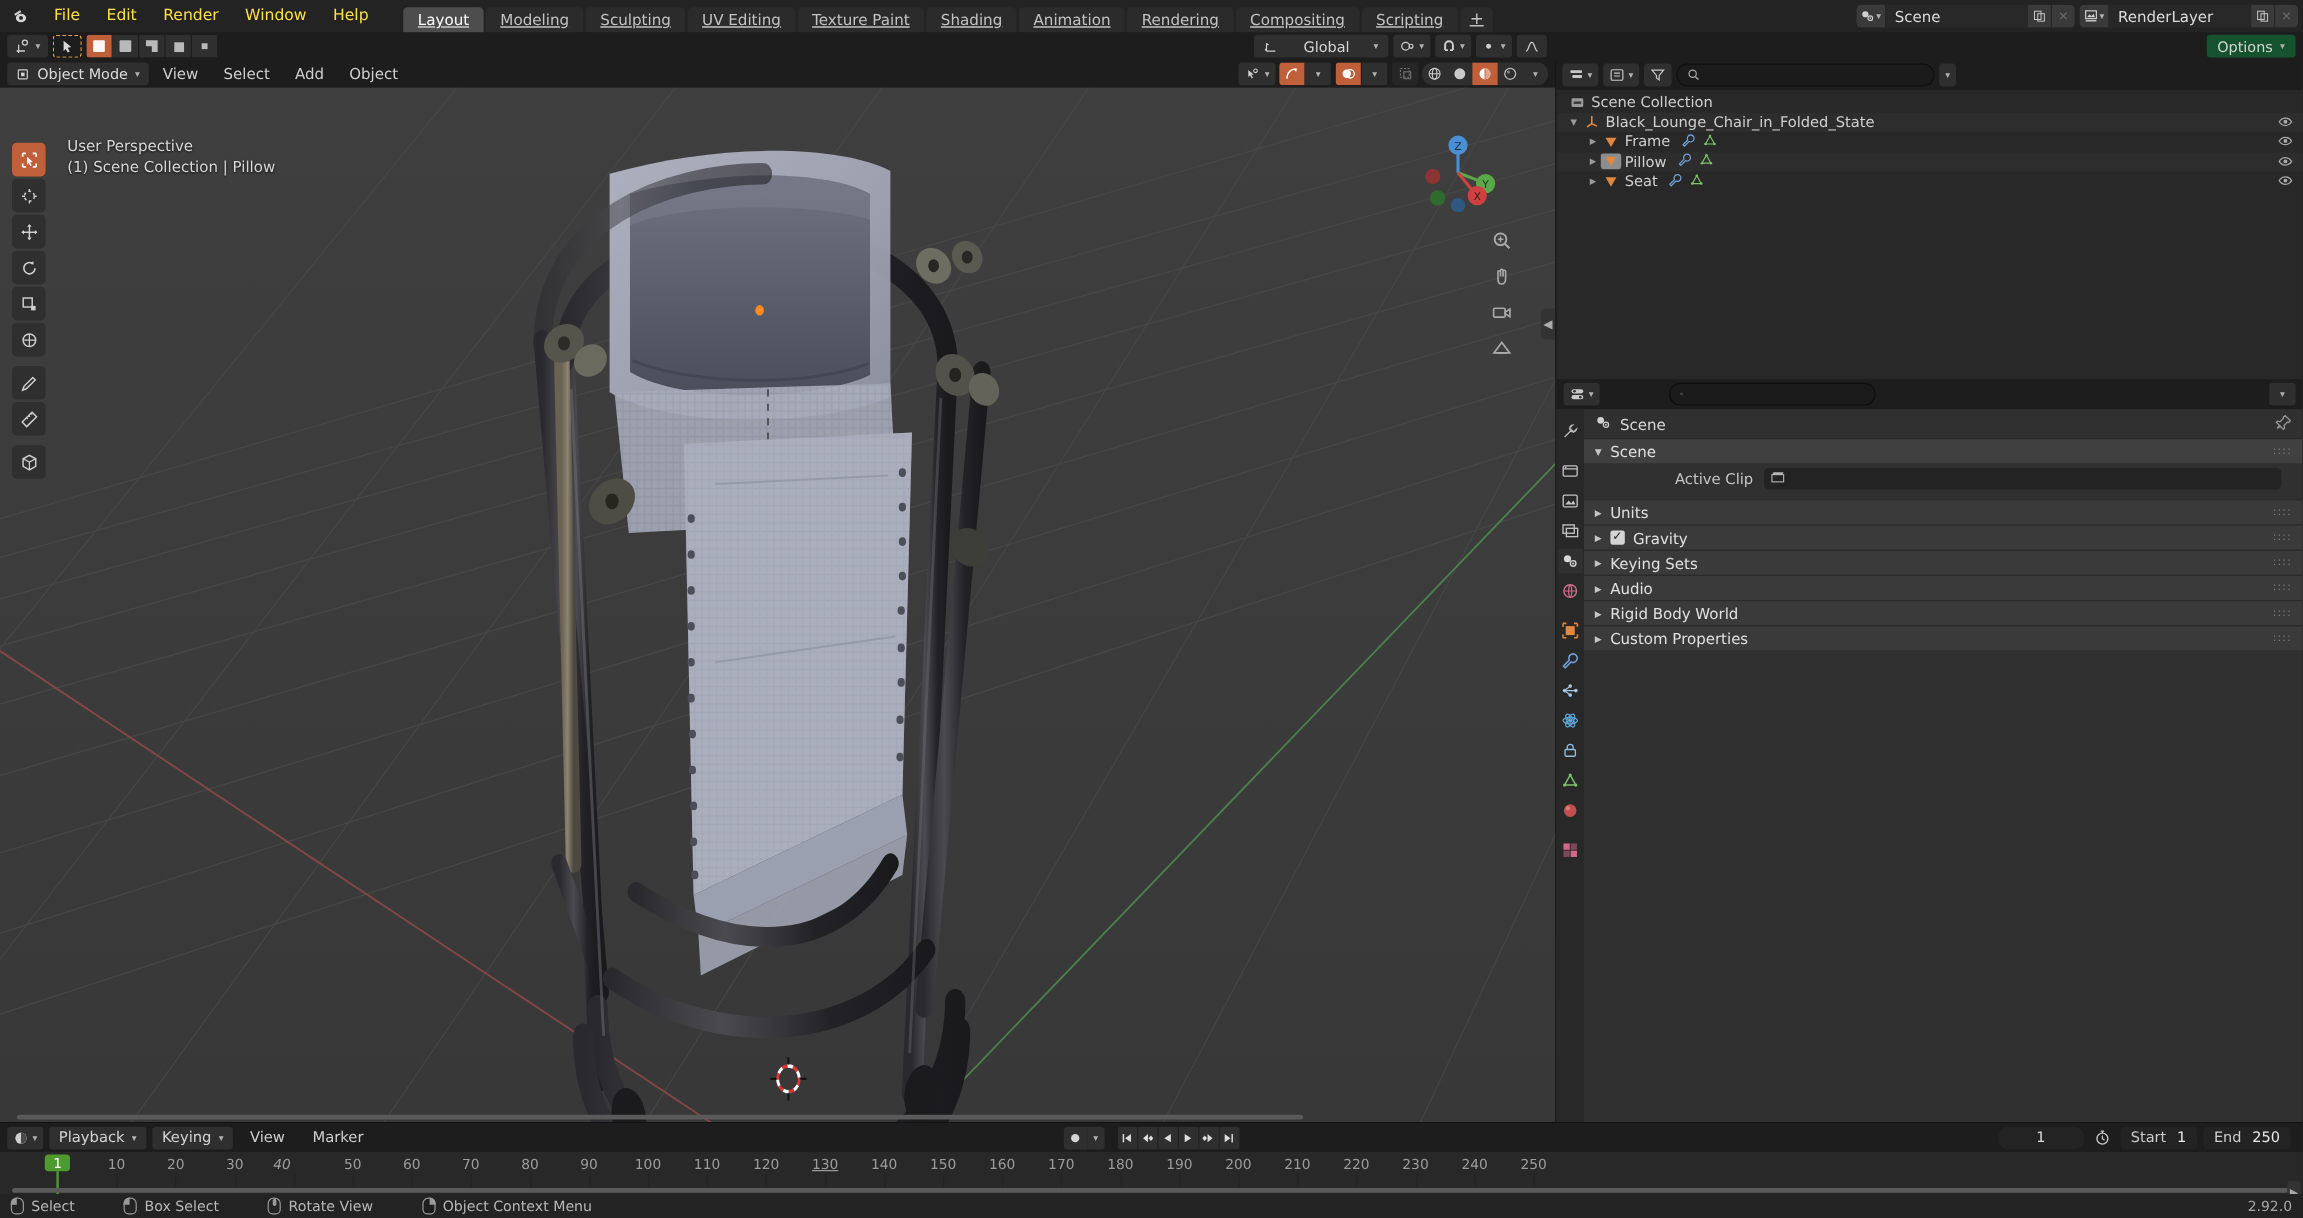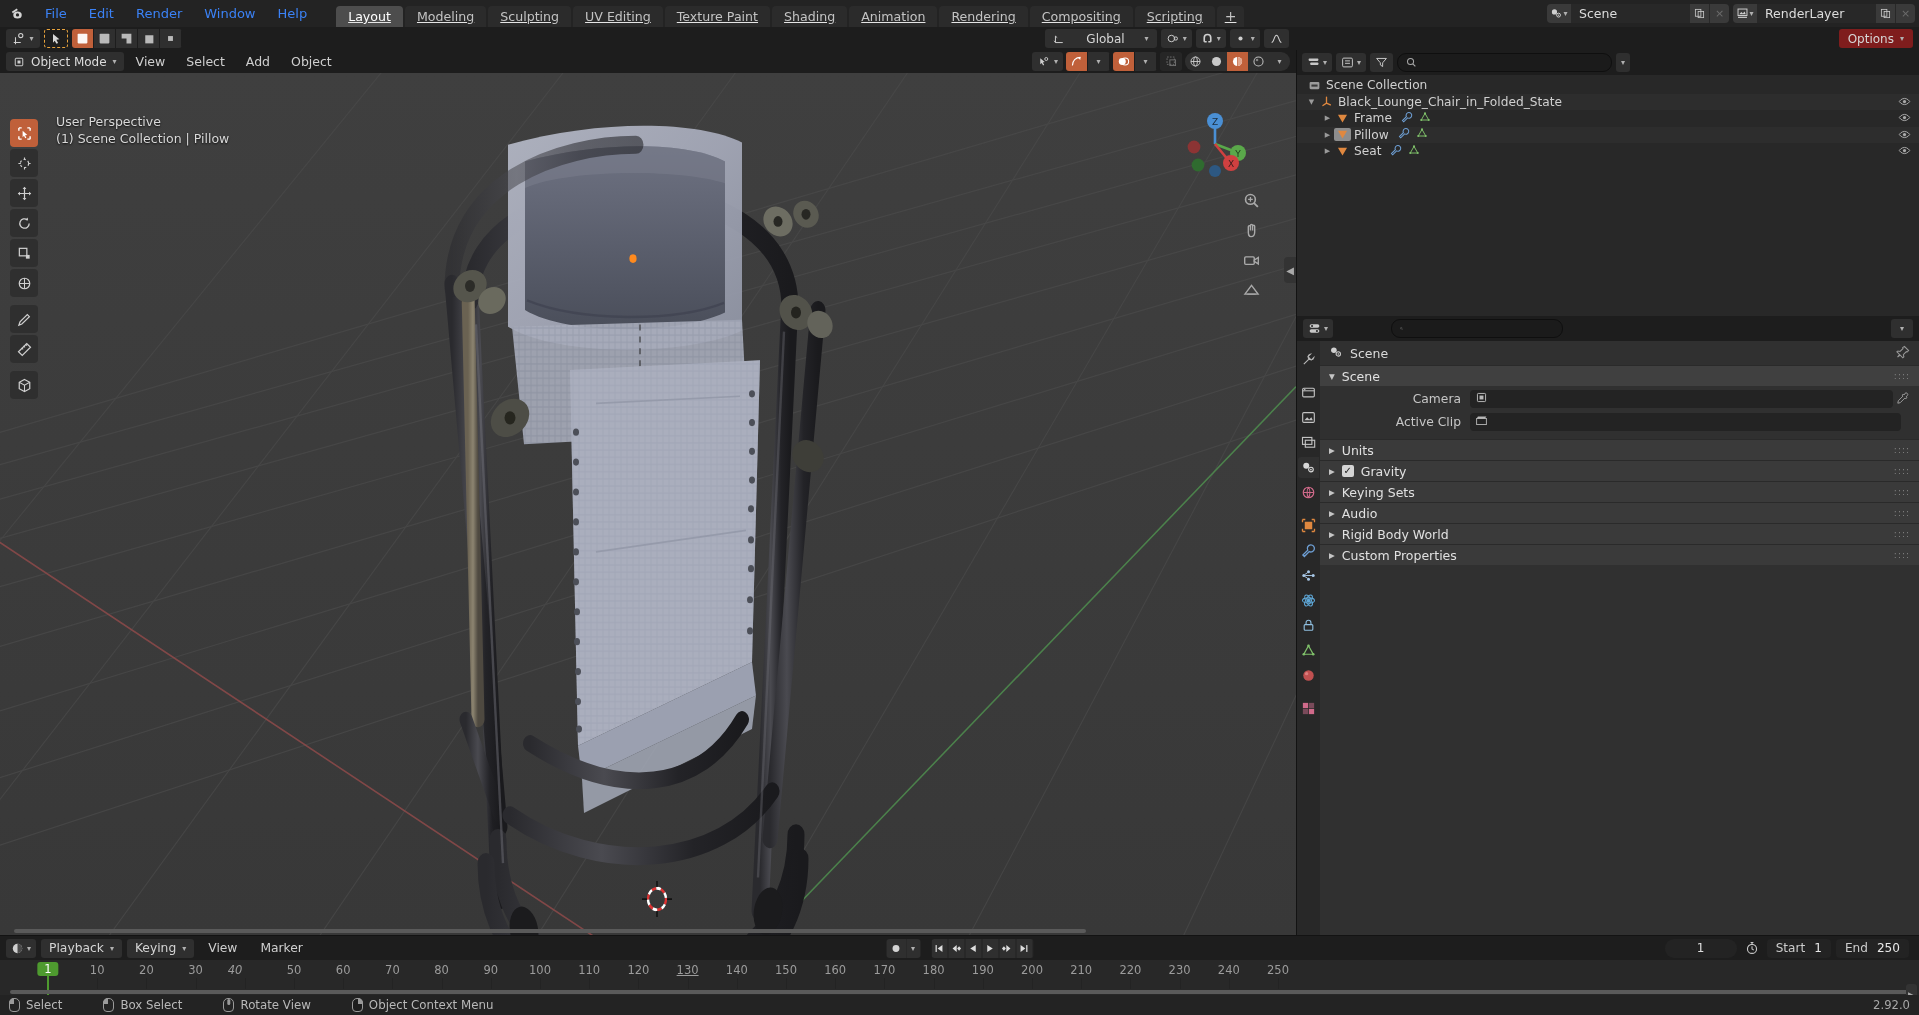--- a/index.html
+++ b/index.html
@@ -4,21 +4,21 @@
 <style>
   * { box-sizing: border-box; margin:0; padding:0; }
   html,body { width:1919px; height:1015px; overflow:hidden; background:#1d1d1d;
     font-family:"DejaVu Sans","Liberation Sans",sans-serif; font-size:12.5px; color:#e5e5e5; }
   .app { position:relative; width:1919px; height:1015px; display:flex; flex-direction:column; }
 
   
   .topbar { height:27px; background:#232323; display:flex; align-items:stretch; flex:0 0 27px; }
   .blender-logo { width:34px; display:flex; align-items:center; justify-content:center; }
   .menu-row { display:flex; align-items:center; }
-  .menu-item { padding:0 11px; line-height:27px; font-size:13px; color:#3b82f6; white-space:nowrap; }
+  .menu-item { padding:0 11px; line-height:27px; font-size:13px; color:#fde047; white-space:nowrap; }
   .ws-tabs { display:flex; align-items:flex-end; margin-left:18px;text-decoration:underline; }
   .ws-tab { padding:0 12px; height:21px; line-height:21px; background:#2b2b2b; color:#c3c3c3;
     font-size:12.6px; border-radius:4px 4px 0 0; margin-right:2px; white-space:nowrap; }
   .ws-tab.active { background:#4d4d4d; color:#ffffff; }
   .ws-add { padding:0 8px; height:21px; line-height:20px; background:#2b2b2b; color:#c3c3c3;
     border-radius:4px 4px 0 0; font-size:14px; }
   .topbar-right { margin-left:auto; display:flex; align-items:center; padding-right:4px; gap:4px; }
   .datablock { display:flex; align-items:center; height:19px; background:#282828; border-radius:4px; overflow:hidden; }
   .db-icon { width:24px; height:19px; background:#3a3a3a; display:flex; align-items:center; justify-content:center; }
   .db-name { padding:0 10px 0 8px; min-width:118px; line-height:19px; font-size:12.5px; color:#dcdcdc; background:#282828; }
@@ -32,21 +32,21 @@
     display:flex; align-items:center; justify-content:center; gap:3px; color:#cfcfcf; font-size:11px; }
   .tbtn.on { background:#c0603a; color:#fff; }
   .tgroup { display:flex; border-radius:3px; overflow:hidden; }
   .tgroup .tbtn { border-radius:0; margin:0; border-right:1px solid #1d1d1d; }
   .sel-cursor { border:1px dashed #e8a33d; padding:0 5px; }
   .caret { font-size:8px; color:#b0b0b0; }
   .spacer { flex:1; }
   .orient-btn { display:flex; align-items:center; gap:20px; height:19px; padding:0 8px;
     background:#2f2f2f; border-radius:3px; color:#d6d6d6; font-size:12px; }
   .pivot-btn { display:flex; align-items:center; gap:3px; height:19px; padding:0 5px; background:#2f2f2f; border-radius:3px; }
-  .options-btn { display:flex; align-items:center; gap:6px; height:19px; padding:0 9px; background:#7f1d1d;
+  .options-btn { display:flex; align-items:center; gap:6px; height:19px; padding:0 9px; background:#14532d;
     border-radius:3px; font-size:12px; color:#d6d6d6; }
 
   
   .main { flex:1; display:flex; min-height:0; }
   .left { position:relative; width:1296px; display:flex; flex-direction:column; }
   .right { width:623px; display:flex; flex-direction:column; background:#1d1d1d; }
 
   
   .vp-header { height:23px; background:#1d1d1d; display:flex; align-items:center; padding:0 6px; gap:3px; flex:0 0 23px; }
   .mode-btn { display:flex; align-items:center; gap:6px; height:19px; padding:0 7px; background:#2f2f2f;
@@ -958,37 +958,20 @@
                   </svg>
               </span>
             </div>
 
             <div class="pr-panel-hdr">
               <span class="tri">▼</span>
               <span>Scene</span>
               <span class="grip">::::</span>
             </div>
 
-            <div class="pr-field">
-              <span class="lab">Camera</span>
-              <div class="pr-input">
-                <span>
-                  <svg width="13" height="13" viewBox="0 0 16 16">
-                      <rect x="3" y="3" width="10" height="10" rx="1" fill="none" stroke="#b8b8b8" stroke-width="1.2"></rect>
-                      <rect x="5.6" y="5.6" width="4.8" height="4.8" fill="#b8b8b8"></rect>
-                    </svg>
-                </span>
-                <span></span>
-              </div>
-              <span class="pr-eyedrop">
-                <svg width="14" height="14" viewBox="0 0 16 16">
-                    <path d="M11.4 1.6a1.8 1.8 0 0 1 2.6 2.6l-1.4 1.4 1 1-1.2 1.2-1-1-5.4 5.4-2.8.6.6-2.8 5.4-5.4-1-1L9.4 2.4l1 1z" fill="none" stroke="#b8b8b8" stroke-width="1.1"></path>
-                  </svg>
-              </span>
-            </div>
 
 
             <div class="pr-field">
               <span class="lab">Active Clip</span>
               <div class="pr-input" style="margin-right:9px;">
                 <span>
                   <svg width="13" height="13" viewBox="0 0 16 16">
                       <rect x="2" y="5.6" width="12" height="7.4" fill="none" stroke="#b8b8b8" stroke-width="1.1"></rect>
                       <path d="M2 5.6l1.6-2.4h10.4l-1.6 2.4z" fill="#b8b8b8"></path>
                     </svg>

